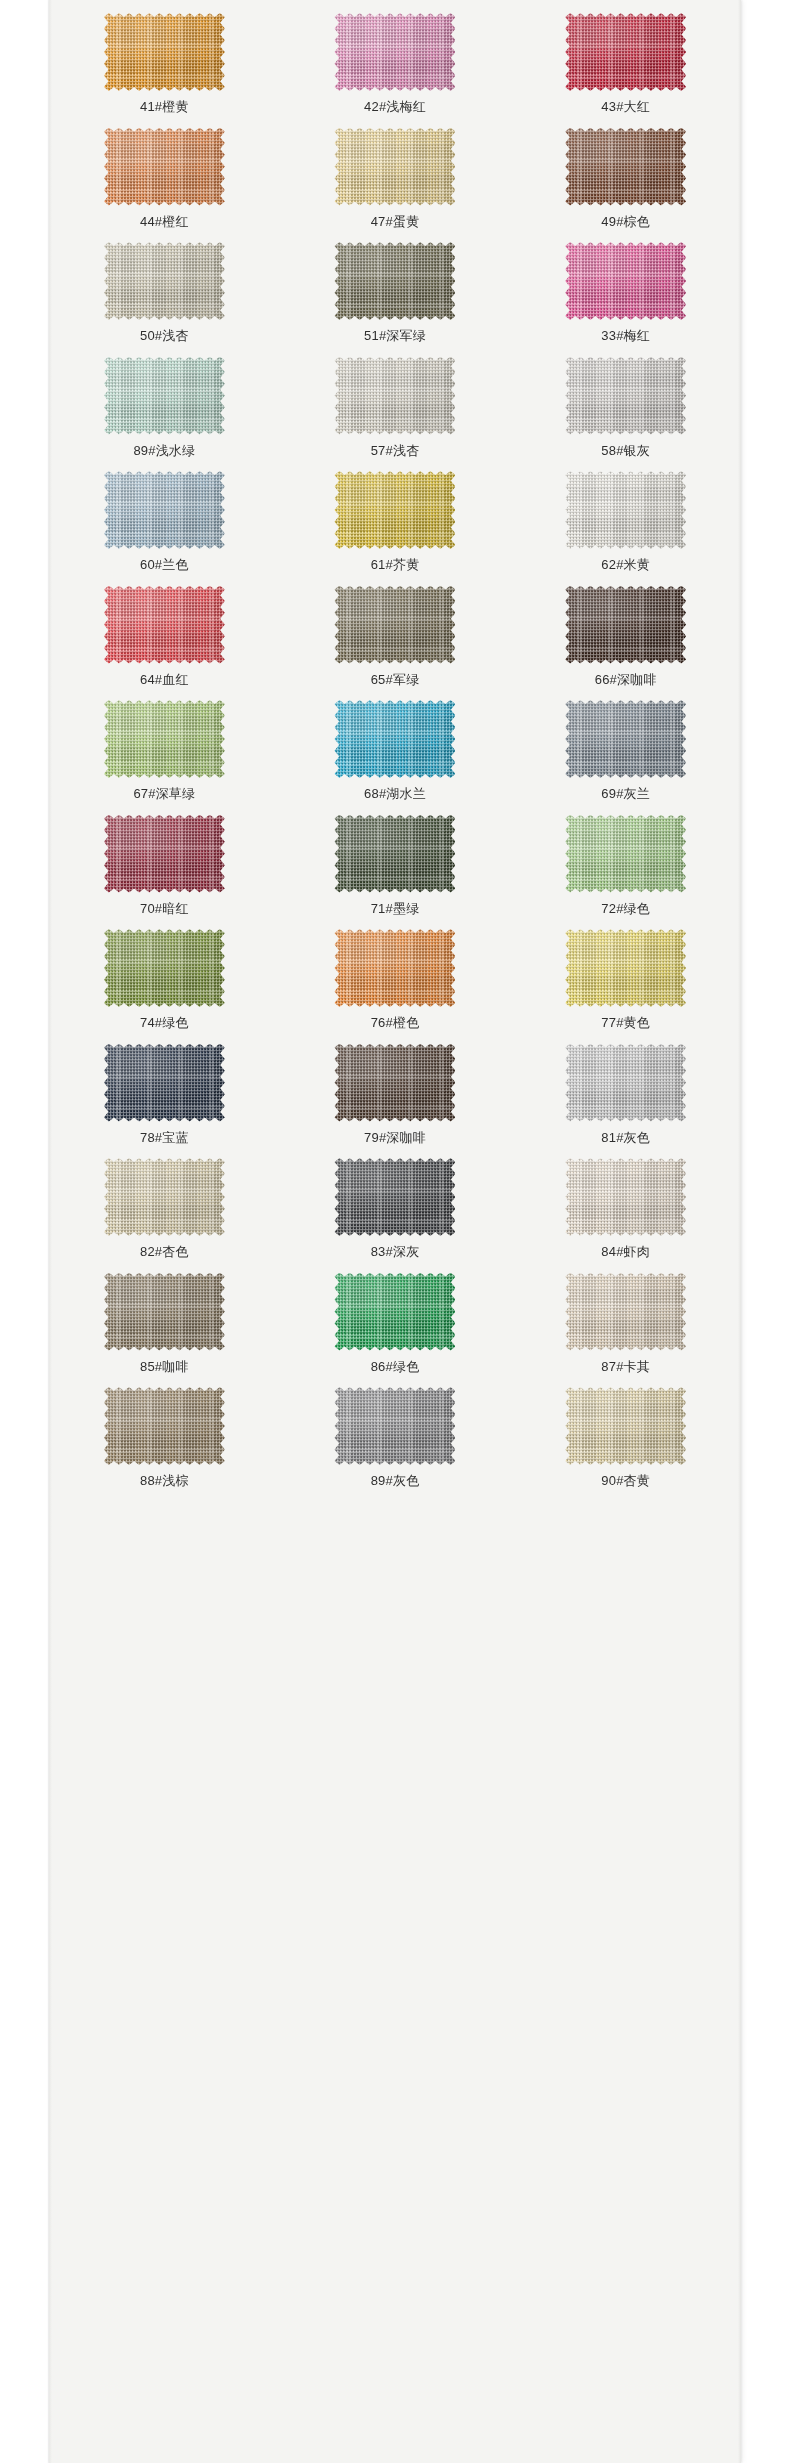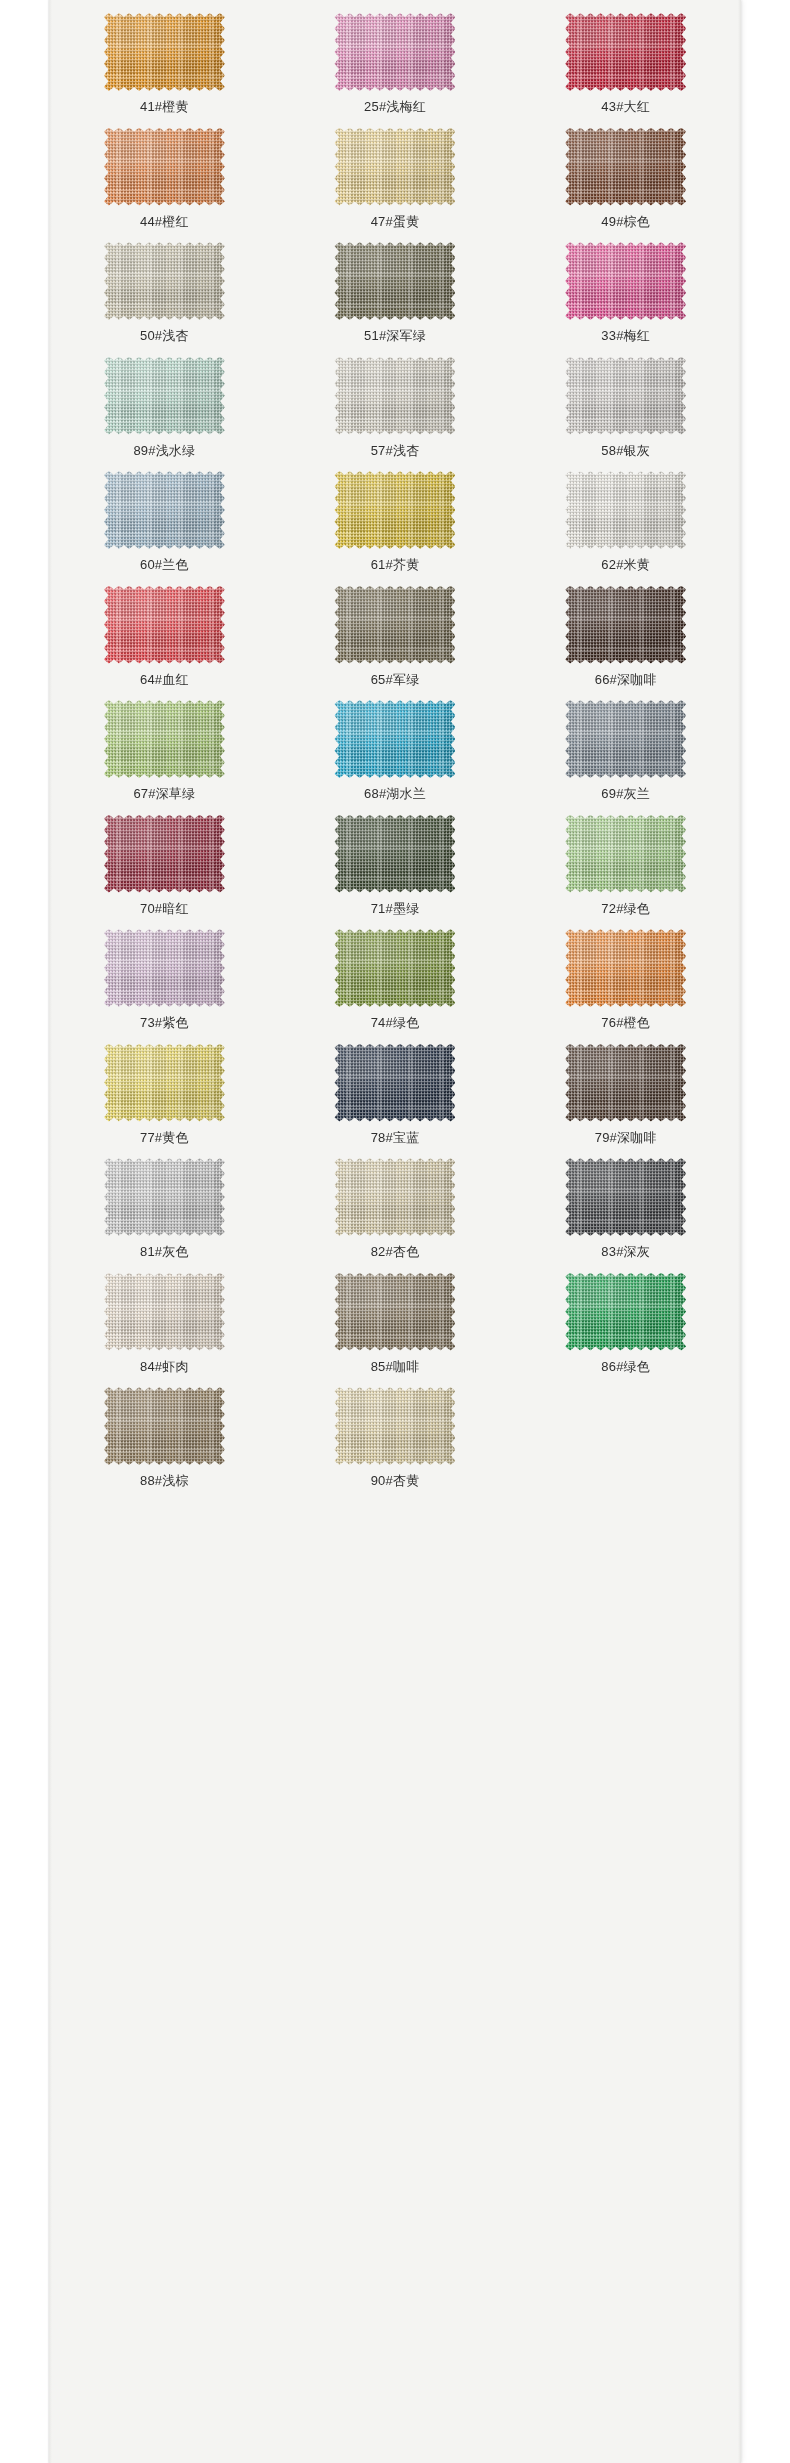--- a/index.html
+++ b/index.html
@@ -180,21 +180,21 @@
         </div>
         <div class="label">41#橙黄</div>
       </div>
       <div class="cell">
         <div class="swatch" style="--c: #ef8cc0;">
           <div class="fill"></div>
           <div class="weave"></div>
           <div class="knots"></div>
           <div class="shade"></div>
         </div>
-        <div class="label">25#浅梅红</div>
+        <div class="label">42#浅梅红</div>
       </div>
       <div class="cell">
         <div class="swatch" style="--c: #d11832;">
           <div class="fill"></div>
           <div class="weave"></div>
           <div class="knots"></div>
           <div class="shade"></div>
         </div>
         <div class="label">43#大红</div>
       </div>
@@ -381,29 +381,20 @@
       <div class="cell">
         <div class="swatch" style="--c: #a8d88a;">
           <div class="fill"></div>
           <div class="weave"></div>
           <div class="knots"></div>
           <div class="shade"></div>
         </div>
         <div class="label">72#绿色</div>
       </div>
       <div class="cell">
-        <div class="swatch" style="--c: #dfc2de;">
-          <div class="fill"></div>
-          <div class="weave"></div>
-          <div class="knots"></div>
-          <div class="shade"></div>
-        </div>
-        <div class="label">73#紫色</div>
-      </div>
-      <div class="cell">
         <div class="swatch" style="--c: #7e9a34;">
           <div class="fill"></div>
           <div class="weave"></div>
           <div class="knots"></div>
           <div class="shade"></div>
         </div>
         <div class="label">74#绿色</div>
       </div>
       <div class="cell">
         <div class="swatch" style="--c: #f9872b;">
@@ -489,27 +480,45 @@
       <div class="cell">
         <div class="swatch" style="--c: #11a64a;">
           <div class="fill"></div>
           <div class="weave"></div>
           <div class="knots"></div>
           <div class="shade"></div>
         </div>
         <div class="label">86#绿色</div>
       </div>
       <div class="cell">
+        <div class="swatch" style="--c: #ead9c0;">
+          <div class="fill"></div>
+          <div class="weave"></div>
+          <div class="knots"></div>
+          <div class="shade"></div>
+        </div>
+        <div class="label">87#卡其</div>
+      </div>
+      <div class="cell">
         <div class="swatch" style="--c: #9c8663;">
           <div class="fill"></div>
           <div class="weave"></div>
           <div class="knots"></div>
           <div class="shade"></div>
         </div>
         <div class="label">88#浅棕</div>
+      </div>
+      <div class="cell">
+        <div class="swatch" style="--c: #87878a;">
+          <div class="fill"></div>
+          <div class="weave"></div>
+          <div class="knots"></div>
+          <div class="shade"></div>
+        </div>
+        <div class="label">89#灰色</div>
       </div>
       <div class="cell">
         <div class="swatch" style="--c: #ecdcab;">
           <div class="fill"></div>
           <div class="weave"></div>
           <div class="knots"></div>
           <div class="shade"></div>
         </div>
         <div class="label">90#杏黄</div>
       </div>

